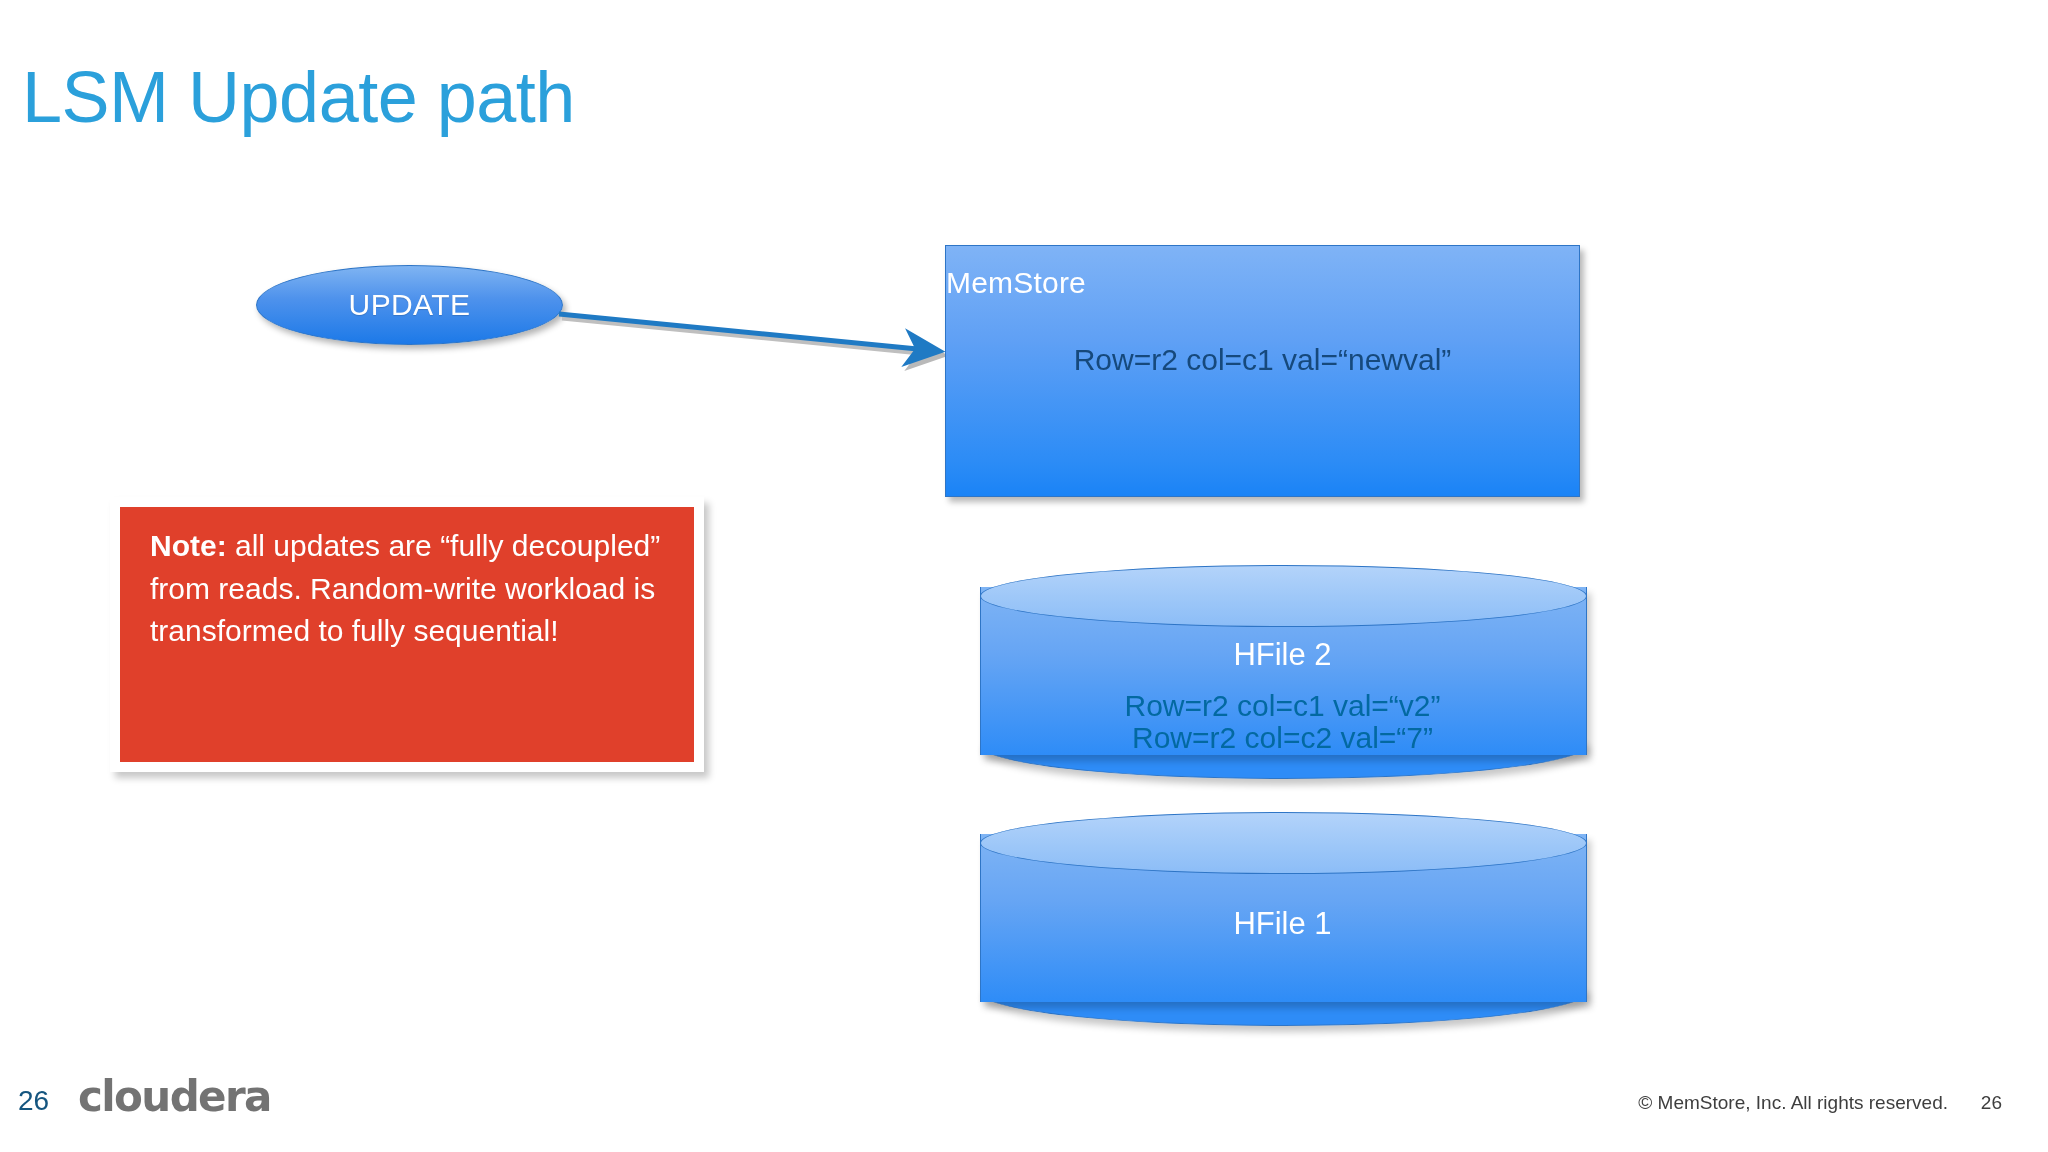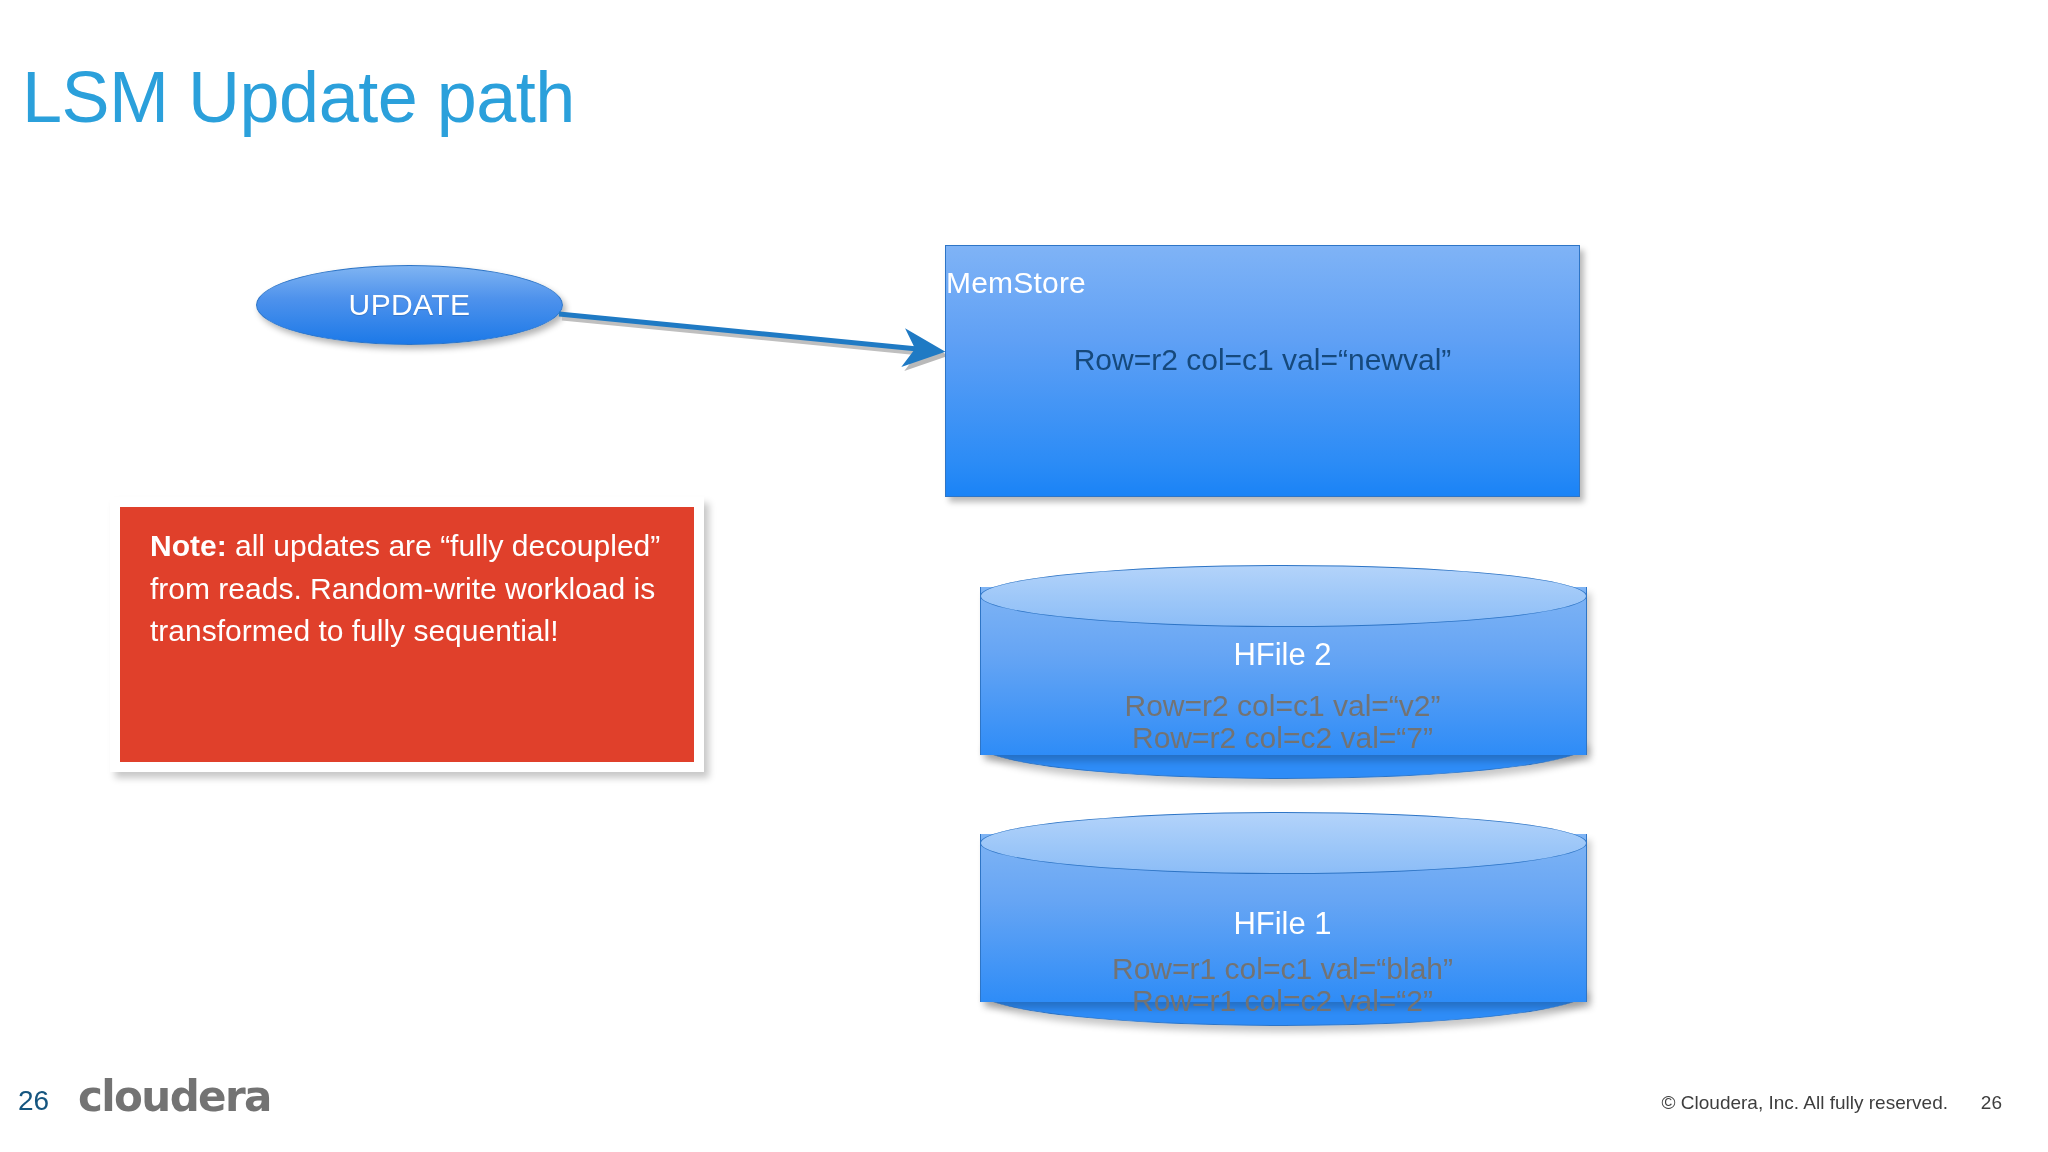--- a/index.html
+++ b/index.html
@@ -88,21 +88,21 @@
     position:absolute;left:0;right:0;text-align:center;
     color:#ffffff;font-size:31px;font-weight:400;
   }
 
   #hfile2{left:980px;top:565px;}
   #hfile2 .cyl-title{top:72px;}
   #hfile2 .cyl-lines{position:absolute;left:0;right:0;top:125px;text-align:center;}
   #hfile1{left:980px;top:812px;}
   #hfile1 .cyl-title{top:94px;}
   #hfile1 .cyl-lines{position:absolute;left:0;right:0;top:141px;text-align:center;}
-  .cyl-lines div{color:#737373;font-size:30px;line-height:1.06;}
+  .cyl-lines div{color:#0369a1;font-size:30px;line-height:1.06;}
 
   
   #footer-page-left{
     position:absolute;left:18px;top:1085px;
     font-size:28px;color:#15557F;font-weight:400;
   }
   #cloudera-logo{
     position:absolute;left:78px;top:1072px;
     font-size:42px;font-weight:700;color:#737373;
     letter-spacing:-1.6px;font-family:"DejaVu Sans",sans-serif;
@@ -165,25 +165,21 @@
       </div>
     </div>
   </div>
 
   <div class="cylinder" id="hfile1">
     <div class="cyl-bottom"></div>
     <div class="cyl-body"></div>
     <div class="cyl-top"></div>
     <div class="cyl-content">
       <div class="cyl-title">HFile 1</div>
-      <div class="cyl-lines">
-        <div>Row=r1 col=c1 val=“blah”</div>
-        <div>Row=r1 col=c2 val=“2”</div>
-      </div>
     </div>
   </div>
 
   <div id="footer-page-left">26</div>
   <div id="cloudera-logo">cloudera</div>
-  <div id="footer-copyright">© Cloudera, Inc. All fully reserved.</div>
+  <div id="footer-copyright">© MemStore, Inc. All rights reserved.</div>
   <div id="footer-page-right">26</div>
 
 </div>
 
 </body></html>

